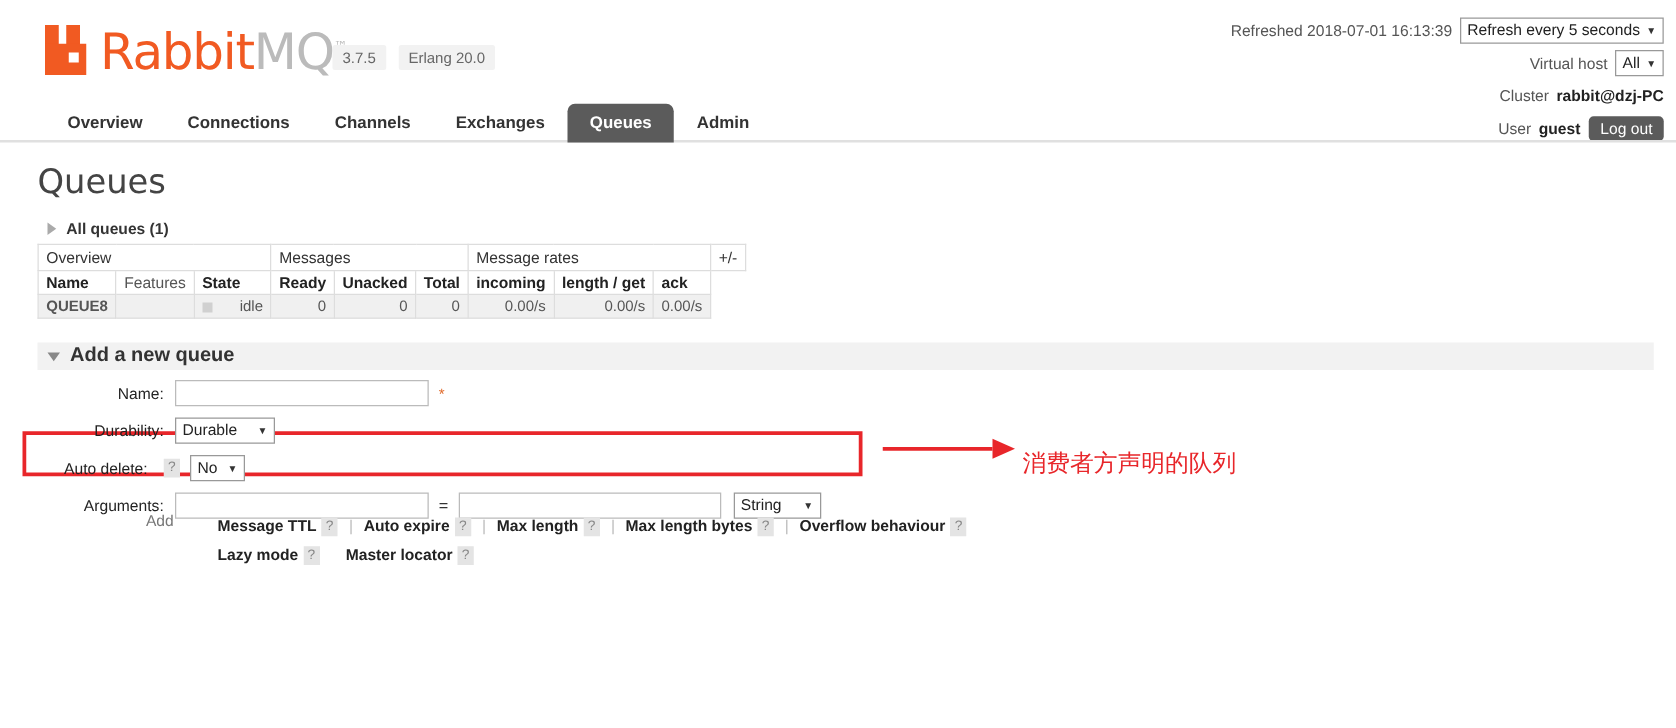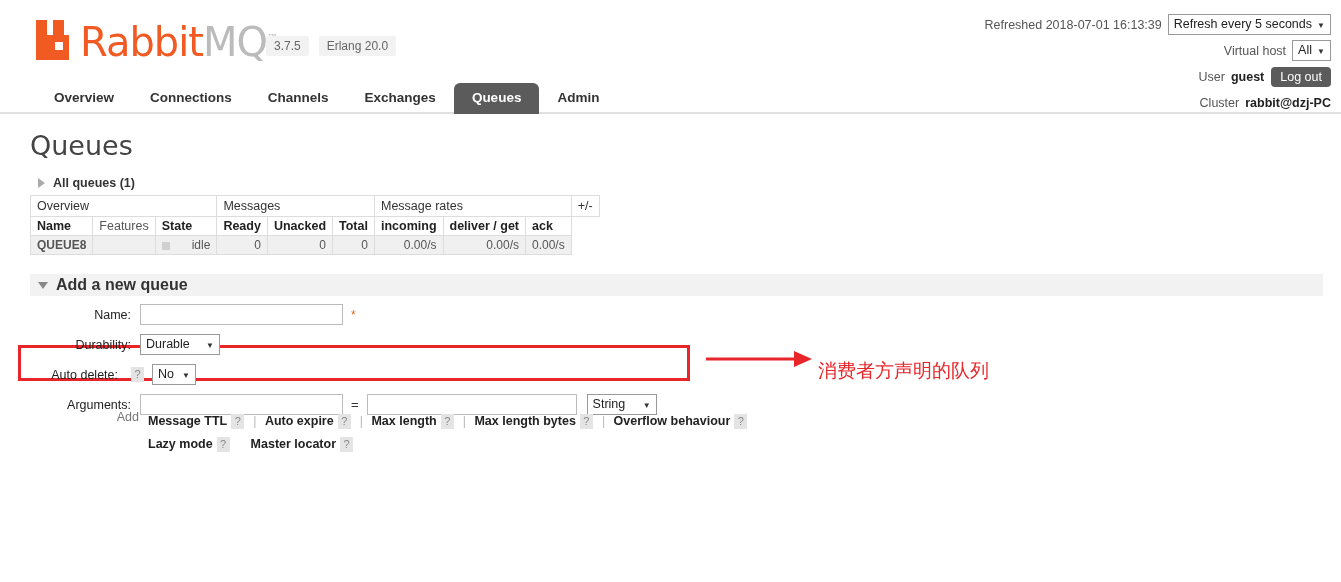--- a/index.html
+++ b/index.html
@@ -160,21 +160,21 @@
     font-size: 11px; width: 13px; height: 15px; line-height: 15px;
     text-align: center; margin: 0 4px; cursor: pointer; vertical-align: middle;
   }
   input.txt {
     border: 1px solid #BBBBBB; height: 21px; font-size: 12.5px;
     font-family: "Liberation Sans", sans-serif; padding: 2px 4px; background: #ffffff;
   }
   .req { color: #E06A2B; margin-left: 8px; font-size: 12px; }
   .eq { margin: 0 8px; font-size: 13px; color: #333333; }
 
-  #args-links { position: absolute; left: 30px; top: 294px; display: flex; }
+  #args-links { position: absolute; left: 30px; top: 294px; display: flex; gap: 26px; }
   .add-word { width: 118px; text-align: right; padding-right: 9px; font-size: 12.5px; color: #777777; }
   .links-col { font-size: 12.5px; line-height: 23px; }
   .preset { font-weight: bold; color: #222222; cursor: pointer; }
   .sep { color: #BBBBBB; margin: 0 5px; }
 </style>
 </head>
 <body>
 
 <div id="page">
 
@@ -198,27 +198,27 @@
     <div id="header-right">
       <div class="hr-row">
         <span class="hr-label">Refreshed 2018-07-01 16:13:39</span>
         <span class="sel"><span>Refresh every 5 seconds</span><span class="caret">▼</span></span>
       </div>
       <div class="hr-row">
         <span class="hr-label">Virtual host</span>
         <span class="sel"><span>All</span><span class="caret">▼</span></span>
       </div>
       <div class="hr-row">
+        <span class="hr-label">Cluster</span>
+        <span class="hr-strong">rabbit@dzj-PC</span>
+      </div>
+      <div class="hr-row">
         <span class="hr-label">User</span>
         <span class="hr-strong">guest</span>
         <button class="logout-btn">Log out</button>
-      </div>
-      <div class="hr-row">
-        <span class="hr-label">Cluster</span>
-        <span class="hr-strong">rabbit@dzj-PC</span>
       </div>
     </div>
   </div>
 
   <div id="nav">
     <div class="tabs">
       <div class="tab">Overview</div>
       <div class="tab">Connections</div>
       <div class="tab">Channels</div>
       <div class="tab">Exchanges</div>
@@ -246,21 +246,21 @@
             <th class="plusminus" rowspan="1">+/-</th>
           </tr>
           <tr>
             <th class="col sortable">Name</th>
             <th class="col plain">Features</th>
             <th class="col sortable">State</th>
             <th class="col sortable num">Ready</th>
             <th class="col sortable num">Unacked</th>
             <th class="col sortable num">Total</th>
             <th class="col sortable num">incoming</th>
-            <th class="col sortable num">deliver / get</th>
+            <th class="col sortable num">length / get</th>
             <th class="col sortable">ack</th>
             <th style="border:none;background:#fff;"></th>
           </tr>
         </thead>
         <tbody>
           <tr>
             <td class="name">QUEUE8</td>
             <td></td>
             <td class="state"><span class="state-dot"></span><span>idle</span></td>
             <td class="num">0</td>

